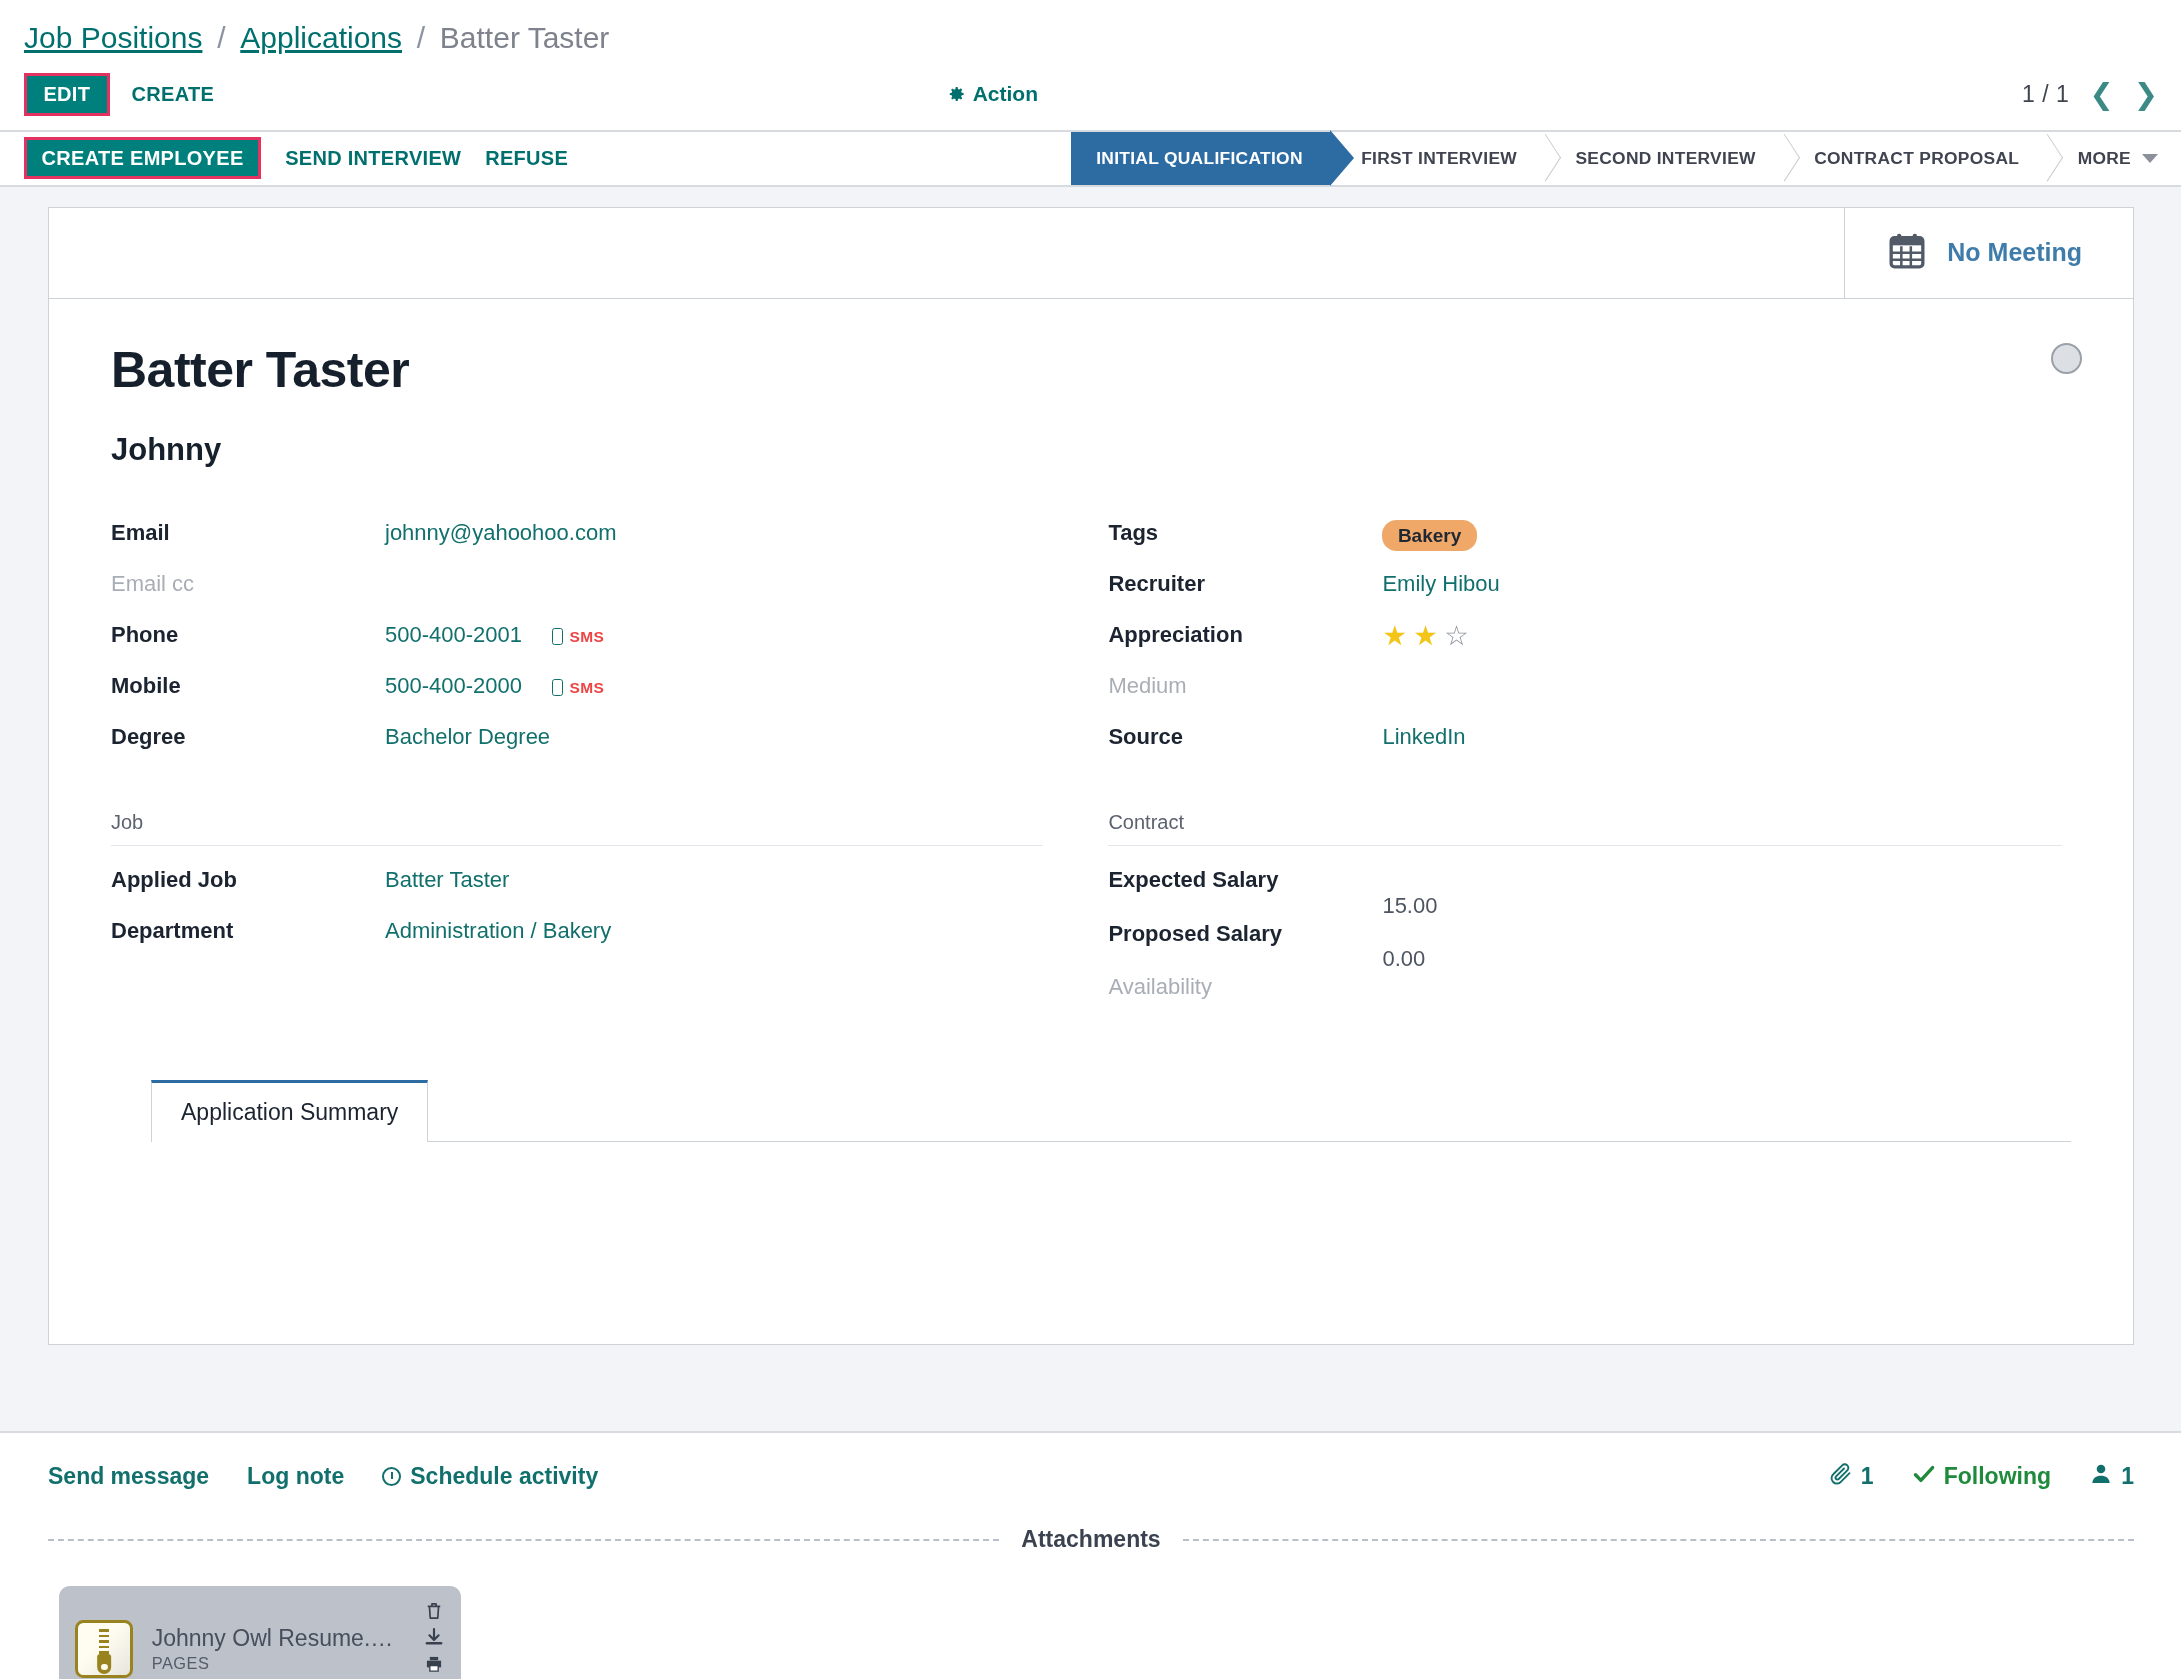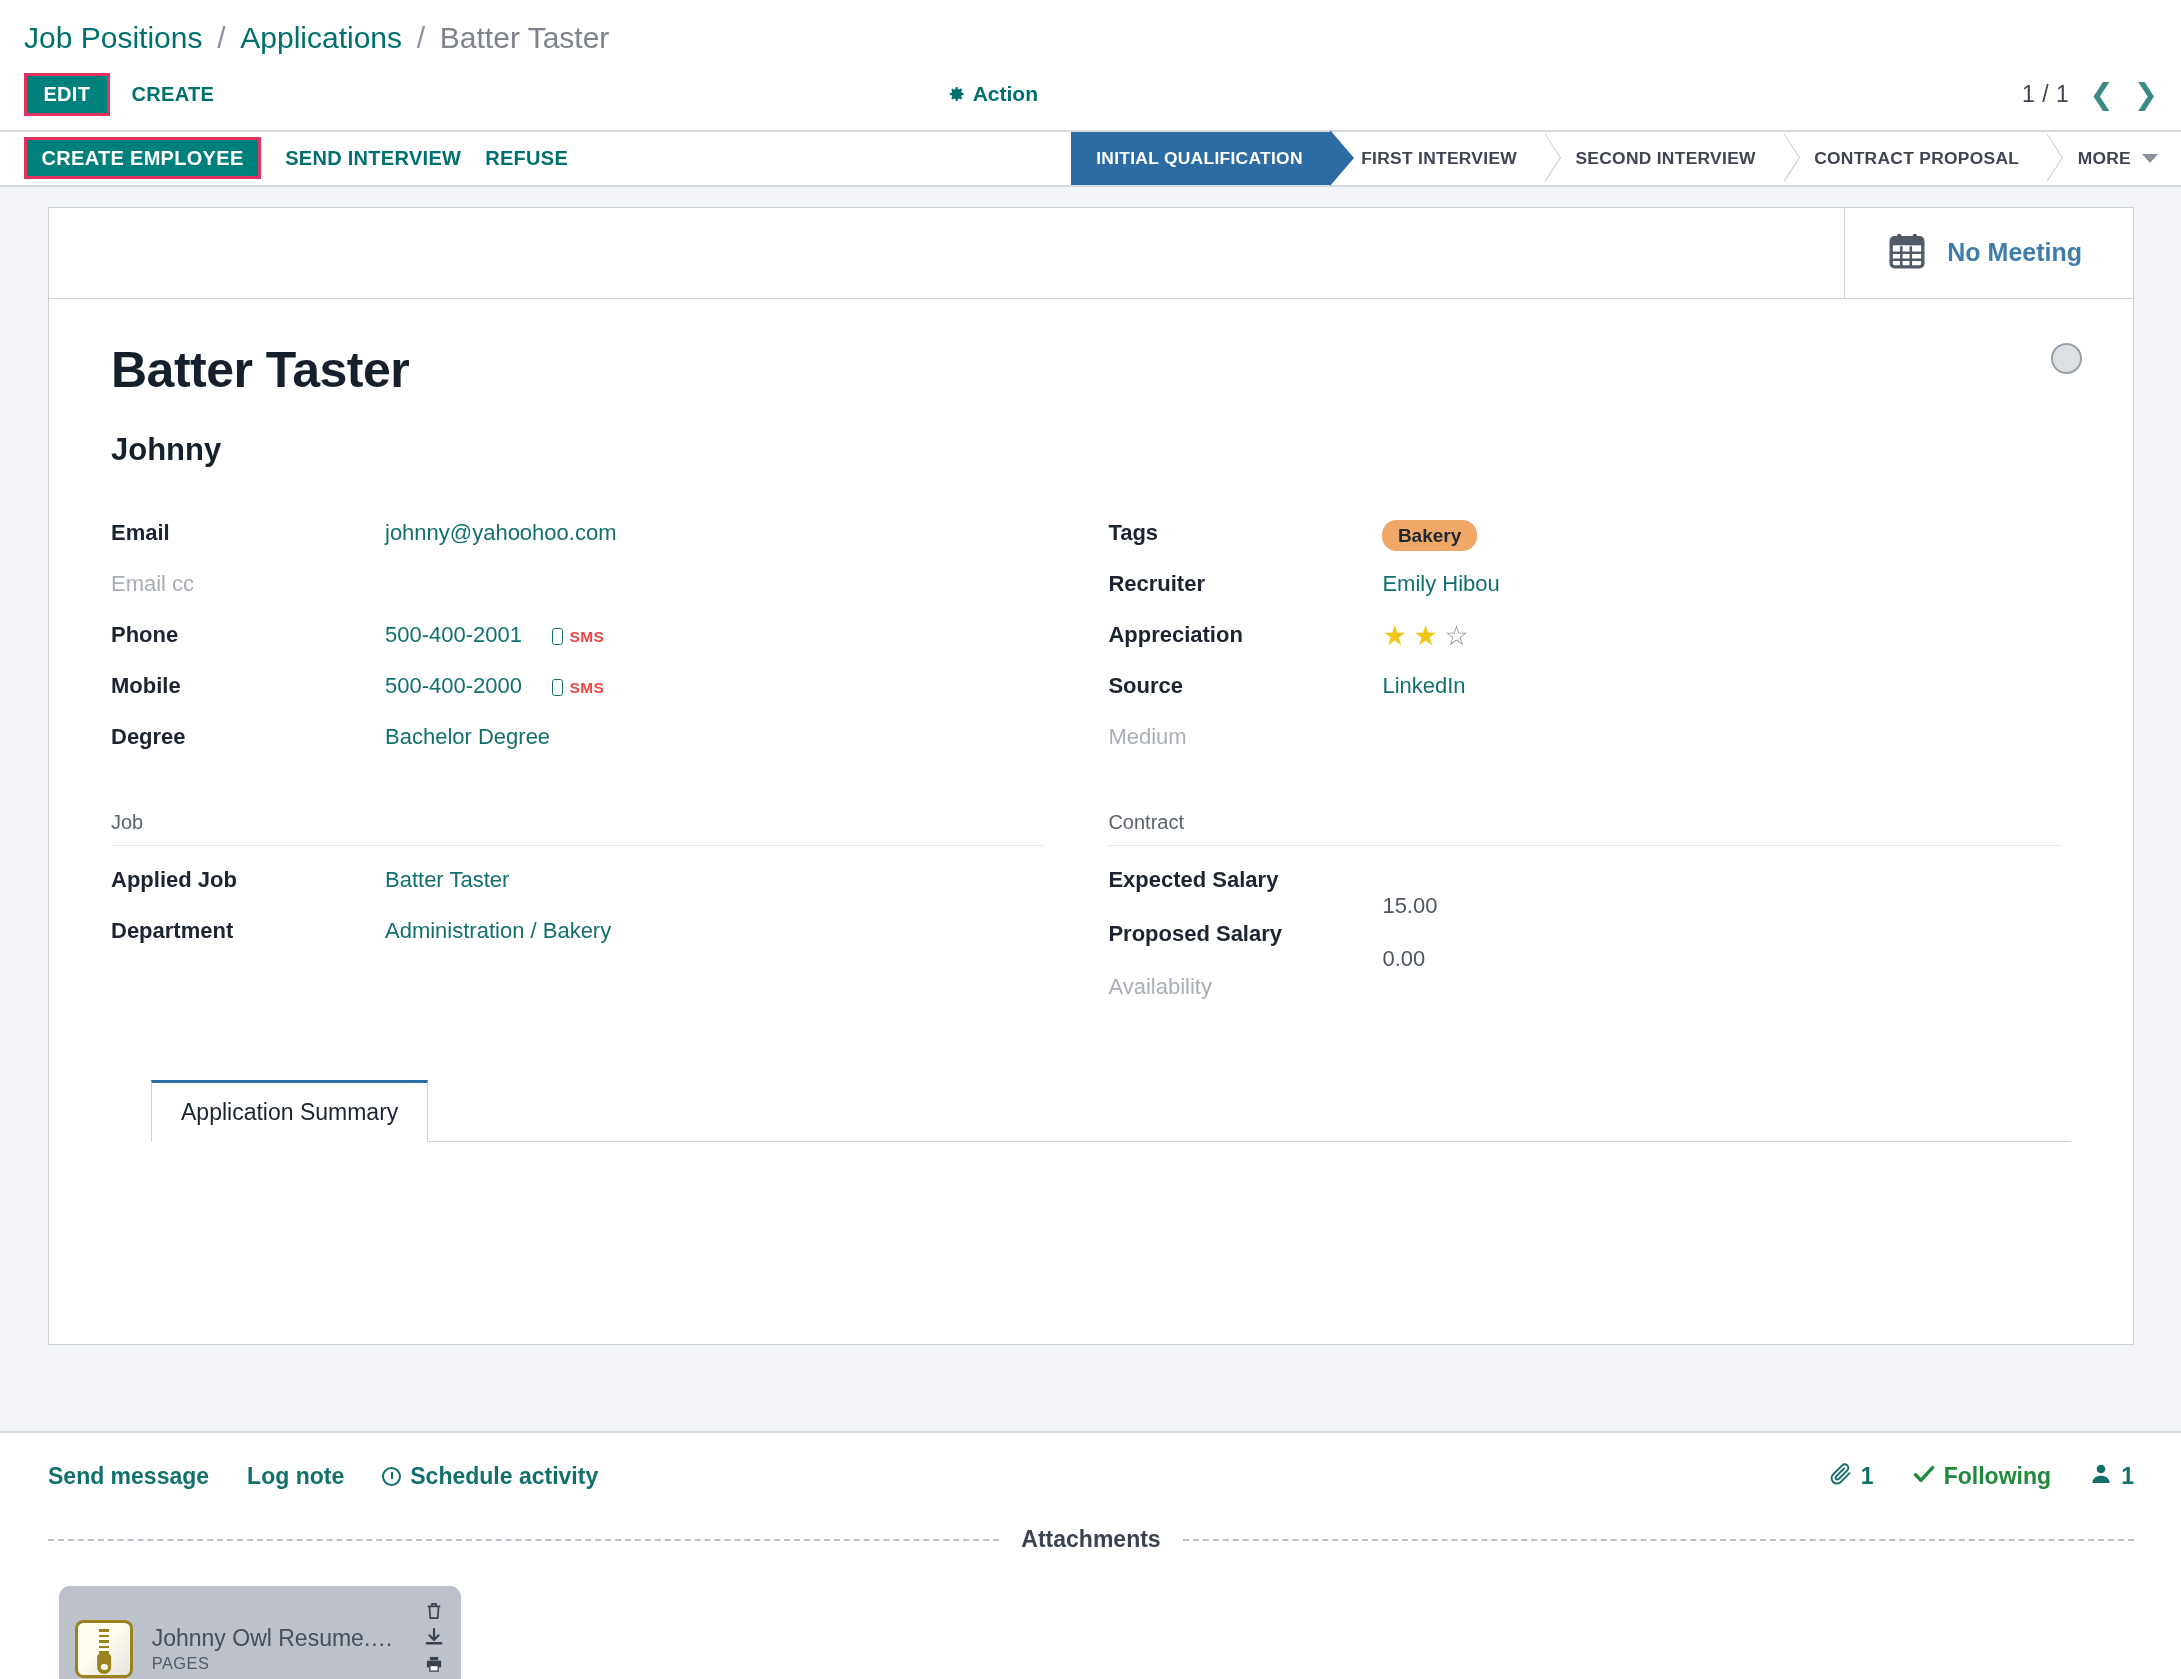--- a/index.html
+++ b/index.html
@@ -14,21 +14,21 @@
   
   .topbar {
     background: #ffffff;
     padding: 20px 0 0 24px;
   }
   .breadcrumb {
     font-size: 30px;
     line-height: 1.2;
     white-space: nowrap;
   }
-  .bc-link { color: #00706e; font-weight: 500; }
+  .bc-link { color: #00706e; font-weight: 500; text-decoration: underline; }
   .bc-sep { color: #8b92a0; margin: 0 6.4px; font-weight: 400; }
   .bc-current { color: #7d828c; font-weight: 400; }
 
   
   .ctrl-row {
     display: flex;
     align-items: center;
     margin-top: 13.7px;
     padding: 0 24px 0 24px;
     height: 49px;
@@ -617,27 +617,27 @@
             <div class="f-val">
               <span class="stars">
                 <span class="star on">★</span>
                 <span class="star on">★</span>
                 <span class="star off">☆</span>
               </span>
             </div>
           </div>
 
           <div class="f-row">
+            <div class="f-label muted">Medium</div>
+            <div class="f-val"></div>
+          </div>
+
+          <div class="f-row">
             <div class="f-label">Source</div>
             <div class="f-val link">LinkedIn</div>
-          </div>
-
-          <div class="f-row">
-            <div class="f-label muted">Medium</div>
-            <div class="f-val"></div>
           </div>
 
           <div class="sec-title">Contract</div>
 
           <div class="f-row">
             <div class="f-label">Expected Salary</div>
             <div class="f-val number">15.00</div>
           </div>
 
           <div class="f-row">

